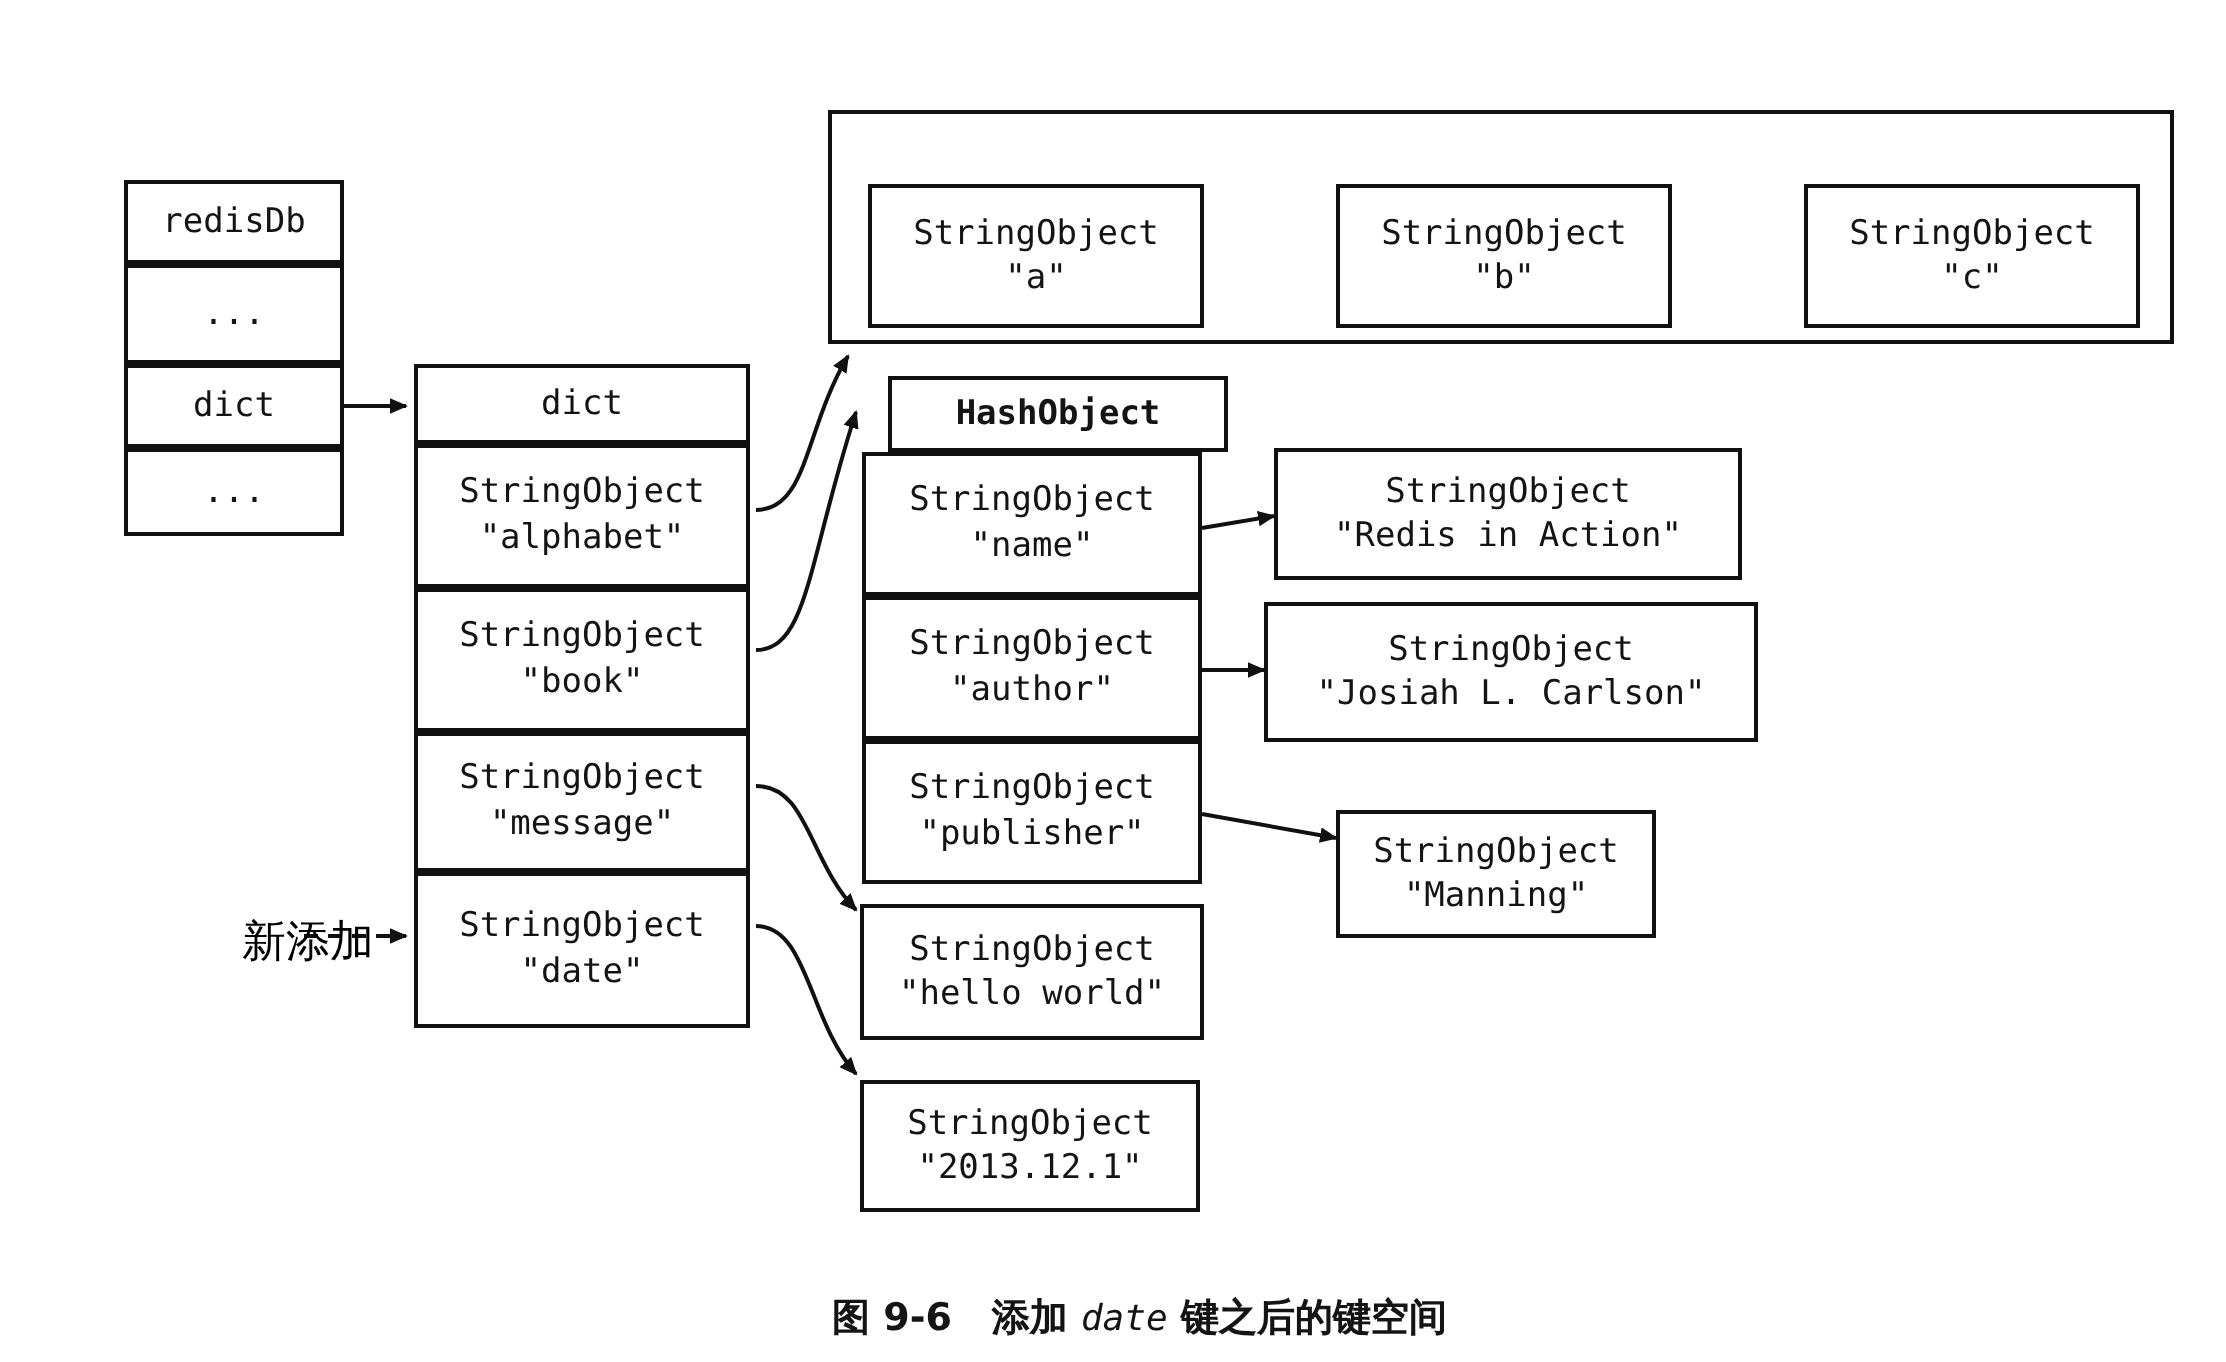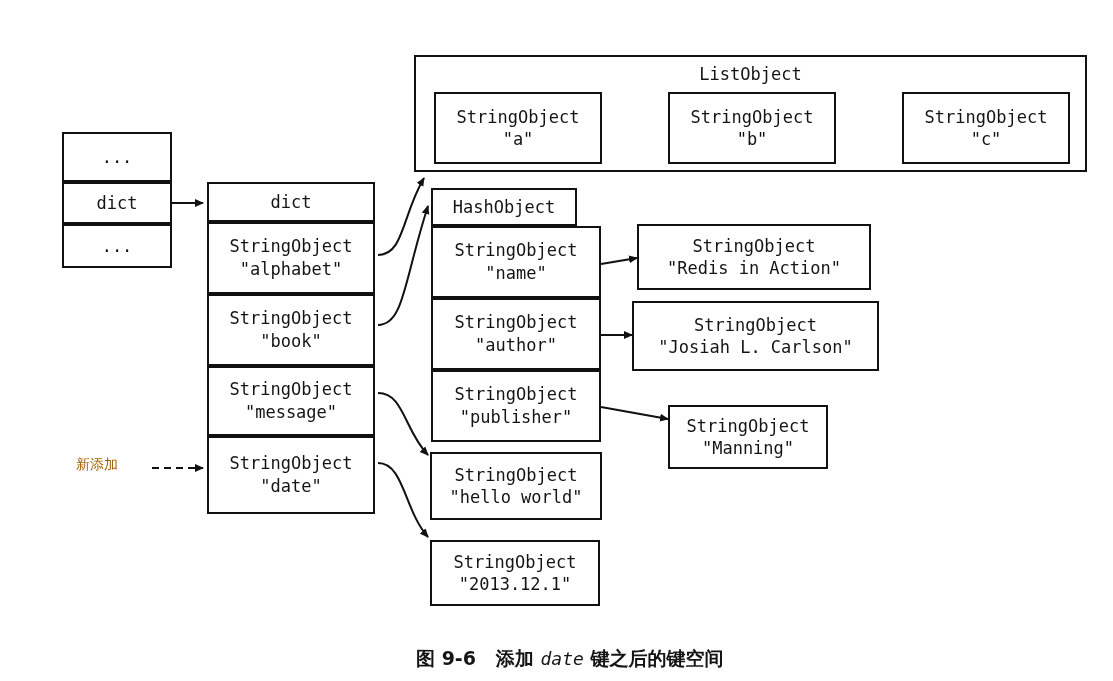--- a/index.html
+++ b/index.html
@@ -79,23 +79,24 @@
     left: 0; top: 0;
     width: 1113px;
     height: 681px;
     pointer-events: none;
   }
 
   
   .cjk-label {
     position: absolute;
     font-family: "DejaVu Sans", "Liberation Sans", sans-serif;
-    font-size: 14px;
-    color: #a16207;
-    white-space: pre;
+    font-size: 22px;
+    color: #000000;
+    white-space: pre;
+    margin-left: 45px;
   }
   #caption {
     position: absolute;
     left: 0;
     right: 0;
     top: 624px;
     text-align: center;
     font-family: "DejaVu Sans", "Liberation Sans", sans-serif;
     font-size: 19px;
     font-weight: bold;
@@ -134,20 +135,23 @@
     <line x1="602" y1="128" x2="668" y2="128" stroke="#111111" stroke-width="2" marker-end="url(#ah)"></line>
     <line x1="836" y1="128" x2="902" y2="128" stroke="#111111" stroke-width="2" marker-end="url(#ah)"></line>
 
     <line x1="601" y1="264" x2="637" y2="258" stroke="#111111" stroke-width="2" marker-end="url(#ah)"></line>
     <line x1="601" y1="335" x2="632" y2="335" stroke="#111111" stroke-width="2" marker-end="url(#ah)"></line>
     <line x1="601" y1="407" x2="668" y2="419" stroke="#111111" stroke-width="2" marker-end="url(#ah)"></line>
 
     <line x1="152" y1="468" x2="203" y2="468" stroke="#111111" stroke-width="2" stroke-dasharray="7 5" marker-end="url(#ah)"></line>
   </svg>
 
+  <div class="cell" style="left:62px; top:90px; width:110px; height:42px;">
+    <span class="l1">redisDb</span>
+  </div>
   <div class="cell" style="left:62px; top:132px; width:110px; height:50px;">
     <span class="l1">...</span>
   </div>
   <div class="cell" style="left:62px; top:182px; width:110px; height:42px;">
     <span class="l1">dict</span>
   </div>
   <div class="cell" style="left:62px; top:224px; width:110px; height:44px;">
     <span class="l1">...</span>
   </div>
 
@@ -166,36 +170,35 @@
   <div class="cell" style="left:207px; top:366px; width:168px; height:70px;">
     <span class="l1">StringObject</span>
     <span class="l2">"message"</span>
   </div>
   <div class="cell" style="left:207px; top:436px; width:168px; height:78px;">
     <span class="l1">StringObject</span>
     <span class="l2">"date"</span>
   </div>
 
   <div class="outer" style="left:414px; top:55px; width:673px; height:117px;"></div>
-  <div class="outer-title" style="top:64px; left:414px; width:673px;">ListObject</div>
 
   <div class="box" style="left:434px; top:92px; width:168px; height:72px;">
     <span class="l1">StringObject</span>
     <span class="l2">"a"</span>
   </div>
   <div class="box" style="left:668px; top:92px; width:168px; height:72px;">
     <span class="l1">StringObject</span>
     <span class="l2">"b"</span>
   </div>
   <div class="box" style="left:902px; top:92px; width:168px; height:72px;">
     <span class="l1">StringObject</span>
     <span class="l2">"c"</span>
   </div>
 
-  <div class="cell" style="left:431px; top:188px; width:146px; height:38px;">
+  <div class="cell" style="left:444px; top:188px; width:170px; height:38px;font-weight:bold;">
     <span class="l1">HashObject</span>
   </div>
   <div class="cell" style="left:431px; top:226px; width:170px; height:72px;">
     <span class="l1">StringObject</span>
     <span class="l2">"name"</span>
   </div>
   <div class="cell" style="left:431px; top:298px; width:170px; height:72px;">
     <span class="l1">StringObject</span>
     <span class="l2">"author"</span>
   </div>

